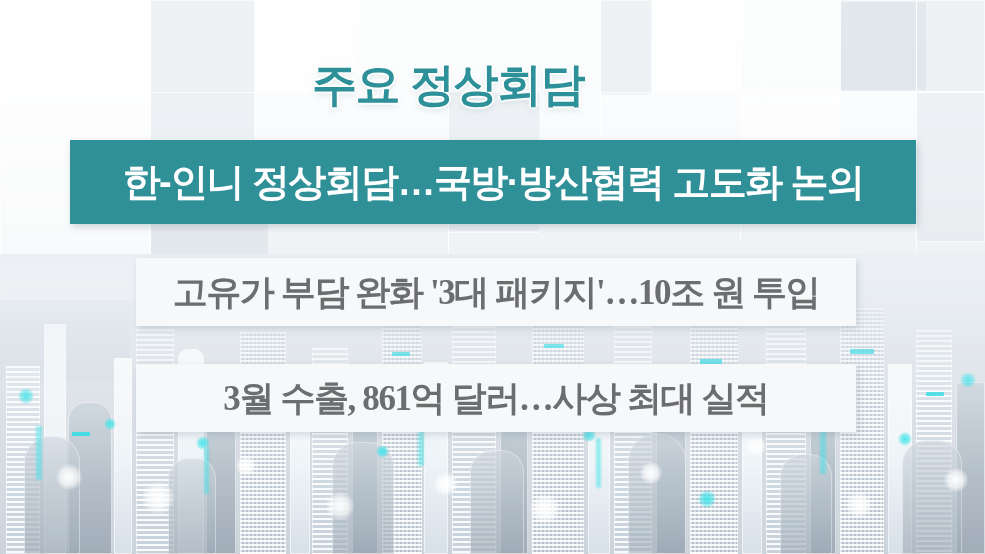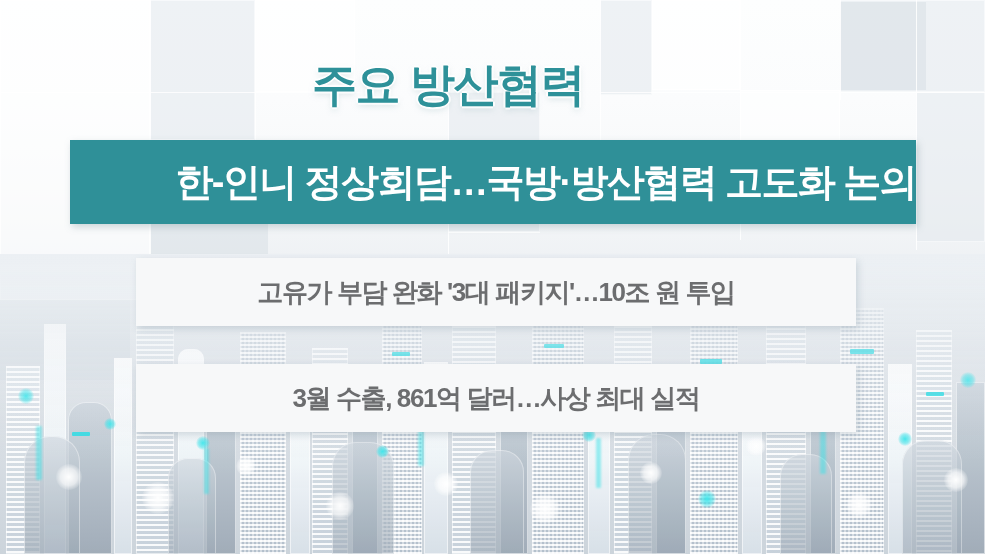--- a/index.html
+++ b/index.html
@@ -241,21 +241,20 @@
     z-index: 18;
     white-space: nowrap;
   }
   #bar-1 {
     left: 70px;
     top: 140px;
     width: 846px;
     height: 84px;
     background: #2f9098;
     box-shadow: 2px 3px 7px rgba(120,145,155,0.35);
-    justify-content: flex-end;
   }
   #bar-1 .bar-text {
     color: #ffffff;
     font-size: 38px;
     font-weight: 700;
     letter-spacing: -1.6px;
   }
   #bar-2 {
     left: 136px;
     top: 258px;
@@ -268,23 +267,24 @@
     left: 136px;
     top: 364px;
     width: 720px;
     height: 68px;
     background: #f7f8f9;
     box-shadow: 2px 3px 7px rgba(130,150,162,0.30);
   }
   #bar-2 .bar-text,
   #bar-3 .bar-text {
     color: #6c6d6f;
-    font-size: 26px;
+    font-size: 35px;
     font-weight: 700;
     letter-spacing: -1.4px;
+    font-family: Liberation Serif, serif;
   }
 </style>
 </head>
 <body>
 
 <div id="screen">
 
   <div class="bg-base"></div>
 
   <div>
@@ -390,21 +390,21 @@
     <div class="glow white" style="left:846px; bottom:36px;  width:26px; height:26px;"></div>
     <div class="glow" style="left:898px; bottom:108px; width:14px; height:14px;"></div>
     <div class="glow white" style="left:944px; bottom:62px;  width:24px; height:24px;"></div>
     <div class="glow" style="left:960px; bottom:166px; width:16px; height:16px;"></div>
 
     <div class="city-haze"></div>
   </div>
 
 
   <div id="title-block">
-    <span id="title-main">주요 방산협력</span>
+    <span id="title-main">주요 정상회담</span>
   </div>
 
   <div class="bar" id="bar-1">
     <span class="bar-text">한-인니 정상회담…국방·방산협력 고도화 논의</span>
   </div>
 
   <div class="bar" id="bar-2">
     <span class="bar-text">고유가 부담 완화 '3대 패키지'…10조 원 투입</span>
   </div>
 

